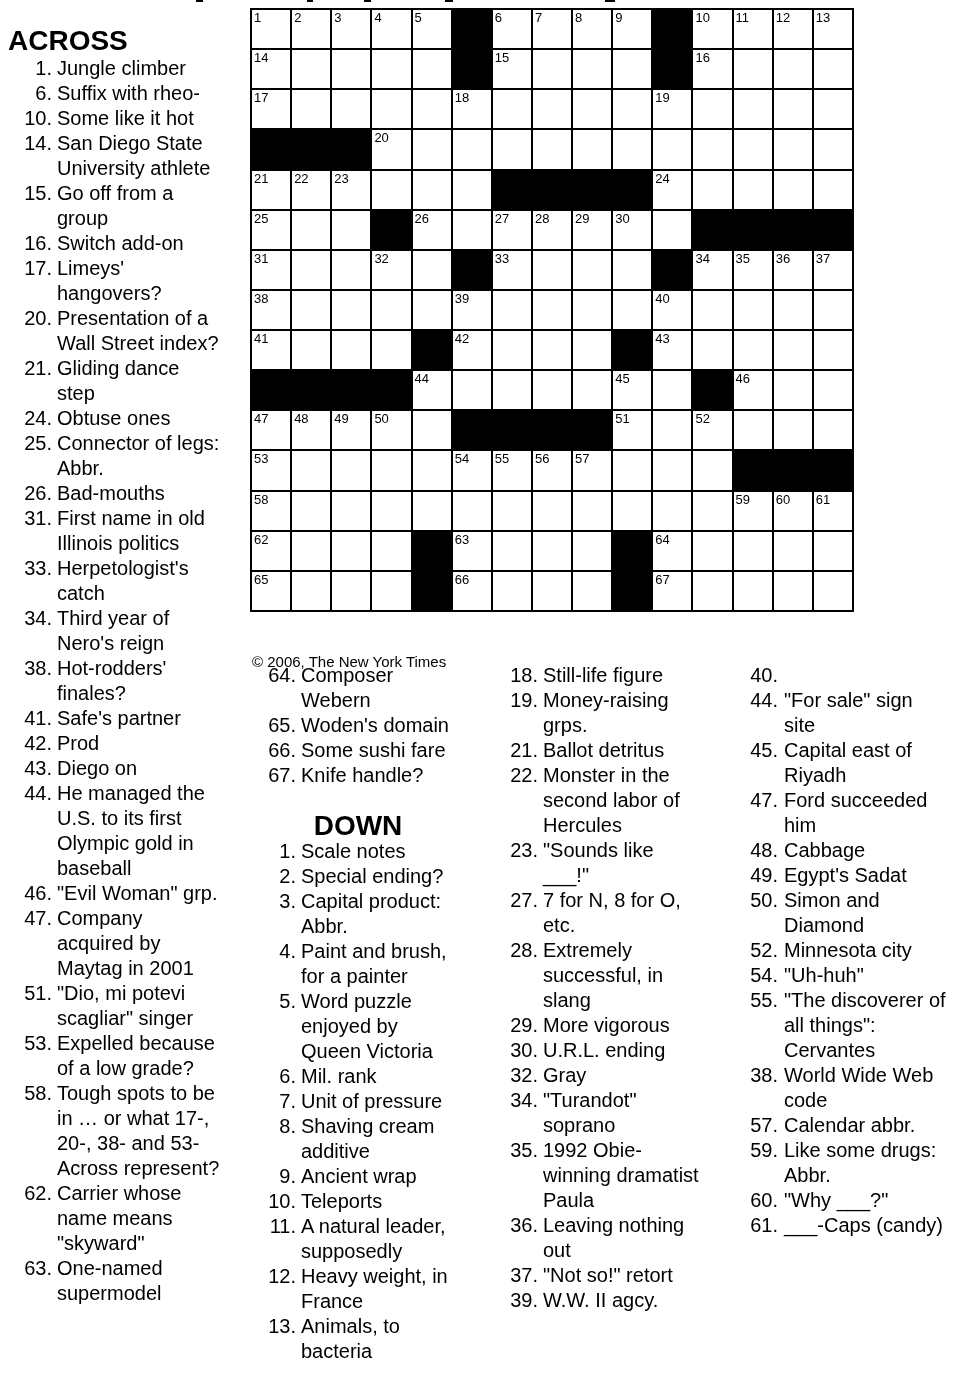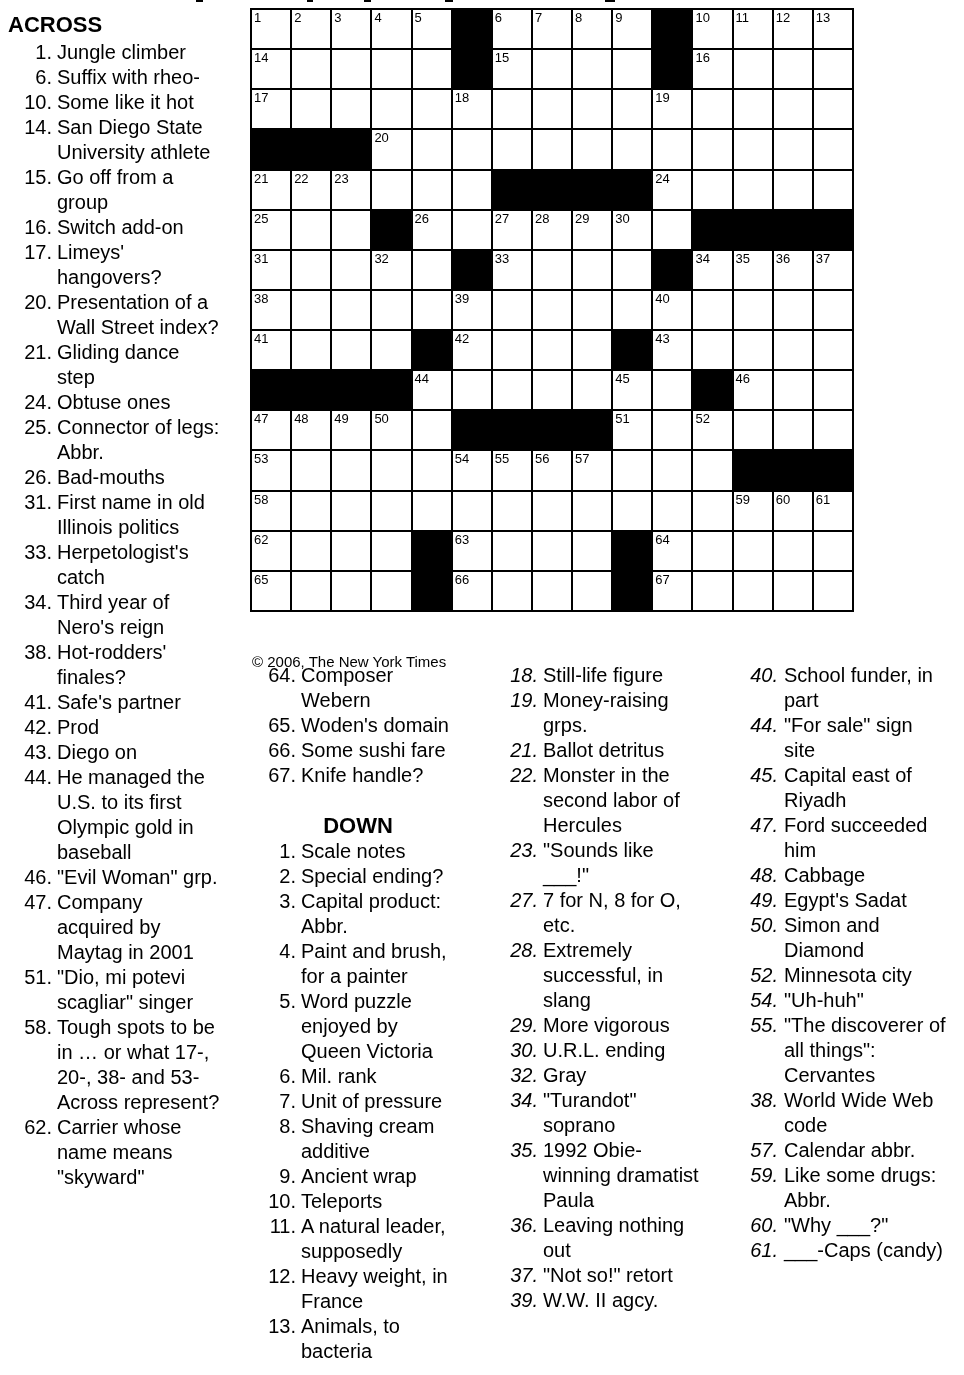--- a/index.html
+++ b/index.html
@@ -31,26 +31,26 @@
 
   .copyright{position:absolute;left:252px;top:620px;font-size:15px;margin-top:33px;}
 
   
   .cluecol{position:absolute;font-size:20px;line-height:25px;}
   .col1{left:8px;top:12px;width:216px;}
   .col2{left:252px;top:663px;width:212px;}
   .col3{left:505px;top:663px;width:200px;}
   .col4{left:745px;top:663px;width:202px;}
 
-  .hdr{font-weight:bold;font-size:22px;line-height:26px;margin:0 0 2px 0;}
+  .hdr{font-weight:bold;font-size:28px;line-height:26px;margin:16px 0 2px 0;}
   .col2 .hdr{margin-top:25px;margin-bottom:0;text-align:center;}
 
   .clue{display:flex;align-items:flex-start;}
   .clue .num{flex:0 0 44px;text-align:right;}
-  .col3 .clue .num,.col4 .clue .num{flex-basis:33px;font-style:italic;}
+  .col3 .clue .num,.col4 .clue .num{flex-basis:33px;}
   .clue .txt{margin-left:5px;width:163px;}
   .col2 .clue .txt{width:160px;}
   .col3 .clue .txt{width:160px;}
   .col4 .clue .txt{margin-left:6px;width:162px;}
 </style>
 </head>
 <body>
 
 <div>
 
@@ -514,27 +514,35 @@
       </div>
       <div class="clue">
         <div class="num">47.</div>
         <div class="txt">Company acquired by Maytag in 2001</div>
       </div>
       <div class="clue">
         <div class="num">51.</div>
         <div class="txt">"Dio, mi potevi scagliar" singer</div>
       </div>
       <div class="clue">
+        <div class="num">53.</div>
+        <div class="txt">Expelled because of a low grade?</div>
+      </div>
+      <div class="clue">
         <div class="num">58.</div>
         <div class="txt">Tough spots to be in … or what 17-, 20-, 38- and 53-Across represent?</div>
       </div>
       <div class="clue">
         <div class="num">62.</div>
         <div class="txt">Carrier whose name means "skyward"</div>
       </div>
+      <div class="clue">
+        <div class="num">63.</div>
+        <div class="txt">One-named supermodel</div>
+      </div>
     </div>
   <div class="cluecol col2">
       <div class="clue">
         <div class="num">64.</div>
         <div class="txt">Composer Webern</div>
       </div>
       <div class="clue">
         <div class="num">65.</div>
         <div class="txt">Woden's domain</div>
       </div>
@@ -658,21 +666,20 @@
         <div class="txt">"Not so!" retort</div>
       </div>
       <div class="clue">
         <div class="num">39.</div>
         <div class="txt">W.W. II agcy.</div>
       </div>
     </div>
   <div class="cluecol col4">
       <div class="clue">
         <div class="num">40.</div>
-        <div class="txt">School funder, in part</div>
       </div>
       <div class="clue">
         <div class="num">44.</div>
         <div class="txt">"For sale" sign site</div>
       </div>
       <div class="clue">
         <div class="num">45.</div>
         <div class="txt">Capital east of Riyadh</div>
       </div>
       <div class="clue">

